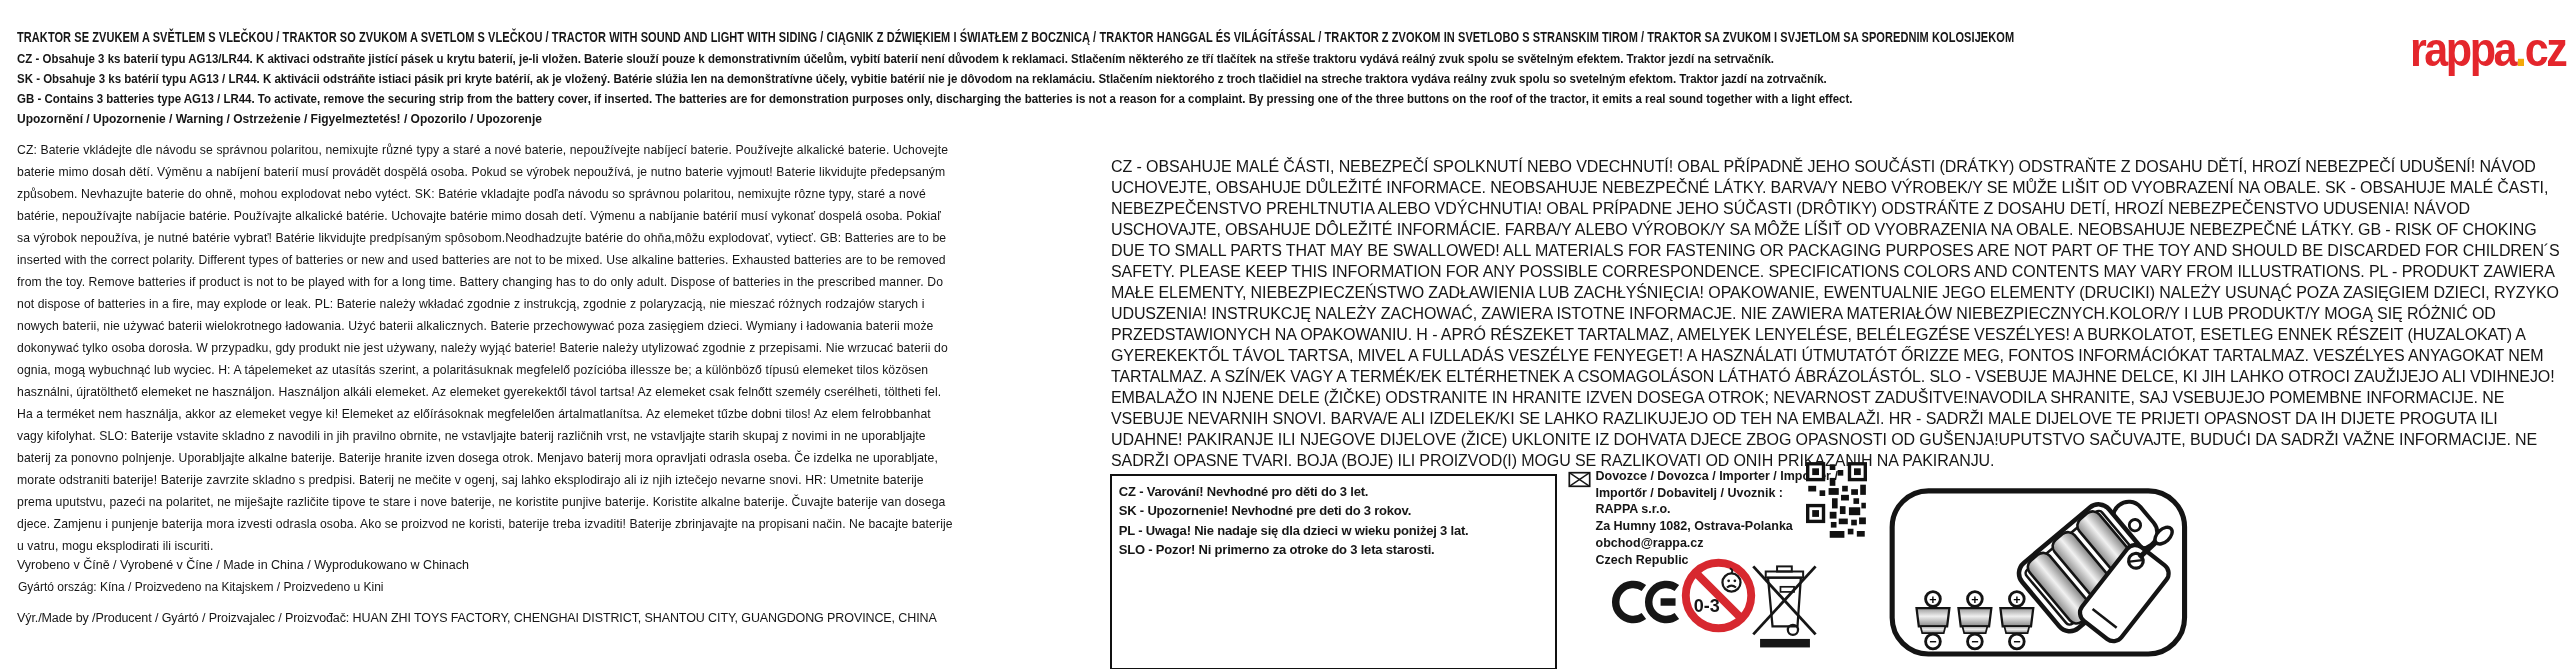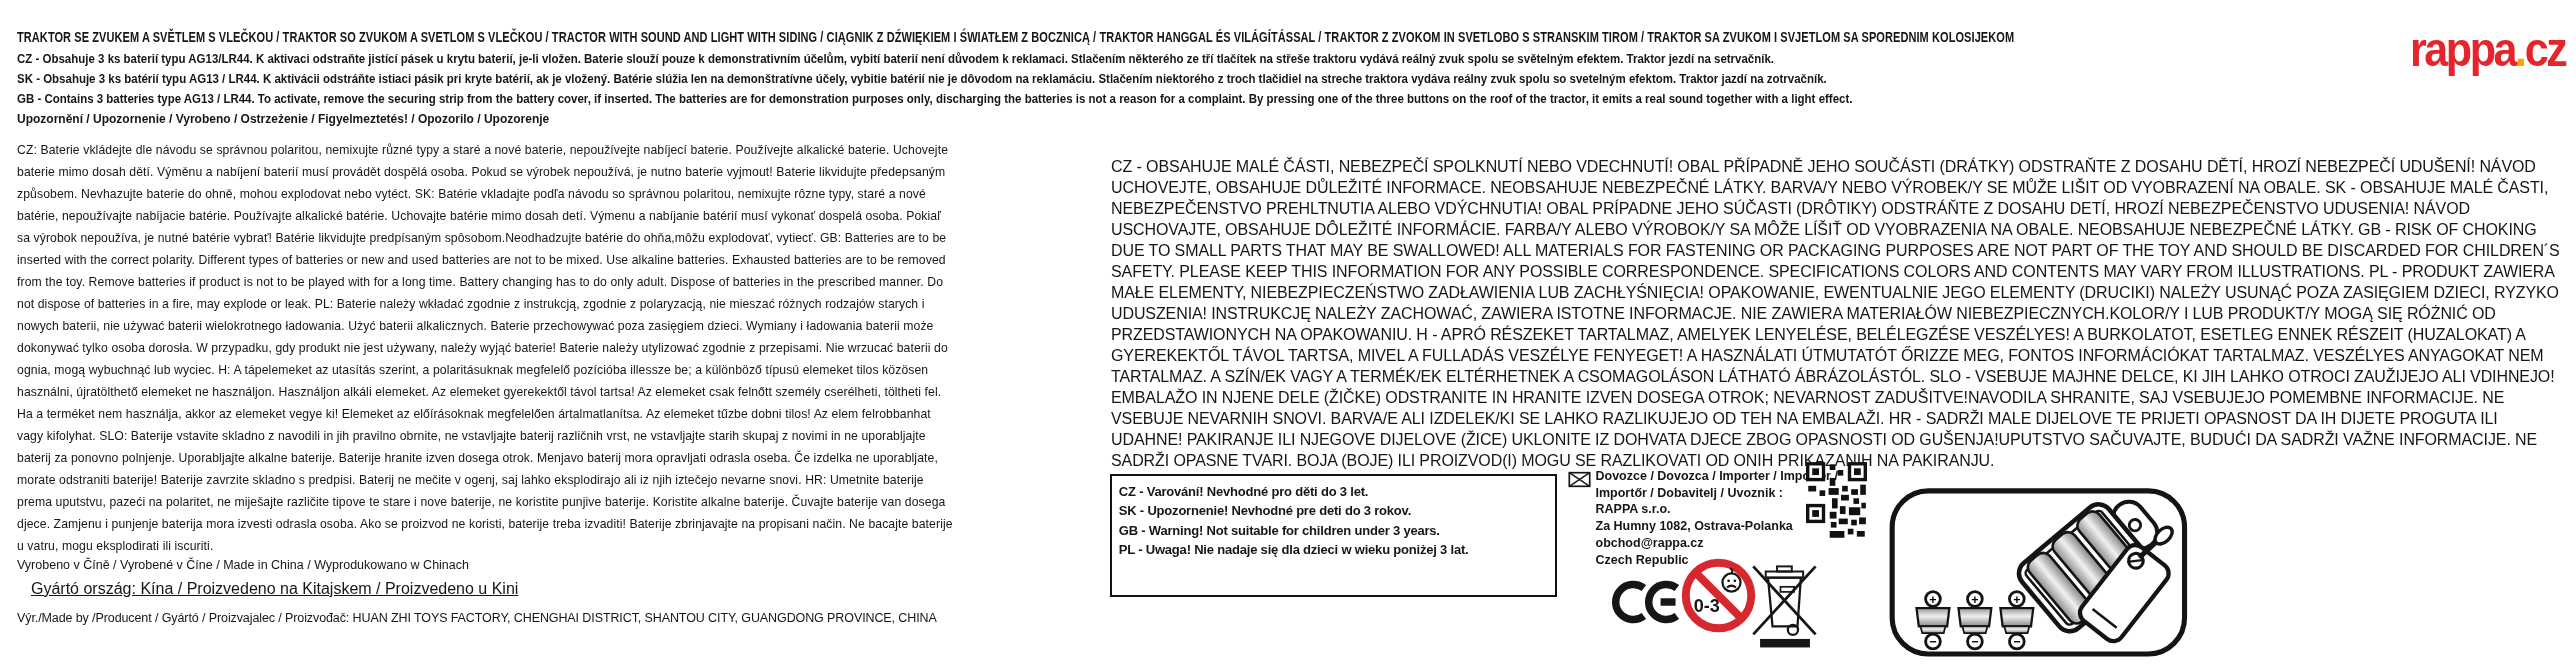--- a/index.html
+++ b/index.html
@@ -16,56 +16,56 @@
   .logo{left:2410px;top:25px;font-size:49px;font-weight:bold;letter-spacing:-2.8px;
         white-space:nowrap;transform:scaleX(0.88);transform-origin:0 0;line-height:1;}
   
   .left-head{left:17px;top:112px;font-size:12px;font-weight:bold;white-space:nowrap;}
   .left-body{left:17px;top:131px;width:939px;font-size:12.2px;line-height:22px;
              text-align:left;letter-spacing:0.1px;margin-top:8px;}
   
   .right-body{left:1111px;top:136px;width:1456px;font-size:16px;line-height:21px;
               letter-spacing:-0.1px;margin-top:20px;}
   
-  .agebox{left:1110px;top:474px;width:447px;height:123px;border:2.3px solid #111;
+  .agebox{left:1110px;top:474px;width:447px;height:196px;border:2.3px solid #111;
           box-sizing:border-box;padding:5.7px 6.8px;}
   .agebox div{font-size:13px;font-weight:bold;line-height:19.6px;white-space:nowrap;letter-spacing:-0.2px;}
   
   .importer{left:1568px;top:468px;display:flex;gap:4.5px;}
   .imp-text div{font-size:12.5px;font-weight:bold;line-height:16.7px;white-space:nowrap;}
   
   .origin1{left:17px;top:558px;font-size:12.5px;white-space:nowrap;}
-  .origin2{left:31px;top:580px;font-size:16px;white-space:nowrap;text-decoration:underline;}
+  .origin2{left:18px;top:580px;font-size:12px;white-space:nowrap;}
   .producer{left:17px;top:611px;font-size:12.5px;white-space:nowrap;letter-spacing:-0.1px;}
   svg{display:block;}
 </style>
 </head>
 <body>
 
 <div class="abs hdr">
   <div class="hdr-title">TRAKTOR SE ZVUKEM A SVĚTLEM S VLEČKOU / TRAKTOR SO ZVUKOM A SVETLOM S VLEČKOU / TRACTOR WITH SOUND AND LIGHT WITH SIDING / CIĄGNIK Z DŹWIĘKIEM I ŚWIATŁEM Z BOCZNICĄ / TRAKTOR HANGGAL ÉS VILÁGÍTÁSSAL / TRAKTOR Z ZVOKOM IN SVETLOBO S STRANSKIM TIROM / TRAKTOR SA ZVUKOM I SVJETLOM SA SPOREDNIM KOLOSIJEKOM</div>
   <div class="hdr-line">CZ - Obsahuje 3 ks baterií typu AG13/LR44. K aktivaci odstraňte jistící pásek u krytu baterií, je-li vložen. Baterie slouží pouze k demonstrativním účelům, vybití baterií není důvodem k reklamaci. Stlačením některého ze tří tlačítek na střeše traktoru vydává reálný zvuk spolu se světelným efektem. Traktor jezdí na setrvačník.</div>
   <div class="hdr-line">SK - Obsahuje 3 ks batérií typu AG13 / LR44. K aktivácii odstráňte istiaci pásik pri kryte batérií, ak je vložený. Batérie slúžia len na demonštratívne účely, vybitie batérií nie je dôvodom na reklamáciu. Stlačením niektorého z troch tlačidiel na streche traktora vydáva reálny zvuk spolu so svetelným efektom. Traktor jazdí na zotrvačník.</div>
   <div class="hdr-line">GB - Contains 3 batteries type AG13 / LR44. To activate, remove the securing strip from the battery cover, if inserted. The batteries are for demonstration purposes only, discharging the batteries is not a reason for a complaint. By pressing one of the three buttons on the roof of the tractor, it emits a real sound together with a light effect.</div>
 </div>
 
 <div class="abs logo">
   <span style="color:#e4262c">rappa</span><span style="color:#f3a90a">.</span><span style="color:#e4262c">cz</span>
 </div>
 
-<div class="abs left-head">Upozornění / Upozornenie / Vyrobeno / Ostrzeżenie / Figyelmeztetés! / Opozorilo / Upozorenje</div>
+<div class="abs left-head">Upozornění / Upozornenie / Warning / Ostrzeżenie / Figyelmeztetés! / Opozorilo / Upozorenje</div>
 <div class="abs left-body">CZ: Baterie vkládejte dle návodu se správnou polaritou, nemixujte různé typy a staré a nové baterie, nepoužívejte nabíjecí baterie. Používejte alkalické baterie. Uchovejte baterie mimo dosah dětí. Výměnu a nabíjení baterií musí provádět dospělá osoba. Pokud se výrobek nepoužívá, je nutno baterie vyjmout! Baterie likvidujte předepsaným způsobem. Nevhazujte baterie do ohně, mohou explodovat nebo vytéct. SK: Batérie vkladajte podľa návodu so správnou polaritou, nemixujte rôzne typy, staré a nové batérie, nepoužívajte nabíjacie batérie. Používajte alkalické batérie. Uchovajte batérie mimo dosah detí. Výmenu a nabíjanie batérií musí vykonať dospelá osoba. Pokiaľ sa výrobok nepoužíva, je nutné batérie vybrať! Batérie likvidujte predpísaným spôsobom.Neodhadzujte batérie do ohňa,môžu explodovať, vytiecť. GB: Batteries are to be inserted with the correct polarity. Different types of batteries or new and used batteries are not to be mixed. Use alkaline batteries.  Exhausted batteries are to be removed from the toy. Remove batteries if product is not to be played with for a long time. Battery changing has to do only adult. Dispose of batteries in the prescribed manner. Do not dispose of batteries in a fire, may explode or leak.  PL: Baterie należy wkładać zgodnie z instrukcją, zgodnie z polaryzacją, nie mieszać różnych rodzajów starych i nowych baterii, nie używać baterii wielokrotnego ładowania. Użyć baterii alkalicznych. Baterie przechowywać poza zasięgiem dzieci. Wymiany i ładowania baterii może dokonywać tylko osoba dorosła. W przypadku, gdy produkt nie jest używany, należy wyjąć baterie! Baterie należy utylizować zgodnie z przepisami.  Nie wrzucać baterii do ognia, mogą wybuchnąć lub wyciec. H: A tápelemeket az utasítás szerint, a polaritásuknak megfelelő pozícióba illessze be; a különböző típusú elemeket tilos közösen használni, újratölthető elemeket ne használjon. Használjon alkáli elemeket. Az elemeket gyerekektől távol tartsa!  Az elemeket csak felnőtt személy cserélheti, töltheti fel. Ha a terméket nem használja, akkor az elemeket vegye ki! Elemeket az előírásoknak megfelelően ártalmatlanítsa. Az elemeket tűzbe dobni tilos! Az elem felrobbanhat vagy kifolyhat. SLO: Baterije vstavite skladno z navodili in jih pravilno obrnite, ne vstavljajte baterij različnih vrst, ne vstavljajte starih skupaj z novimi in ne uporabljajte baterij za ponovno polnjenje. Uporabljajte alkalne baterije. Baterije hranite izven dosega otrok. Menjavo baterij mora opravljati odrasla oseba. Če izdelka ne uporabljate, morate odstraniti baterije! Baterije zavrzite skladno s predpisi. Baterij ne mečite v ogenj, saj lahko eksplodirajo ali iz njih iztečejo nevarne snovi. HR: Umetnite baterije prema uputstvu, pazeći na polaritet, ne miješajte različite tipove te stare i nove baterije, ne koristite punjive baterije. Koristite alkalne baterije. Čuvajte baterije van dosega djece. Zamjenu i punjenje baterija mora izvesti odrasla osoba. Ako se proizvod ne koristi, baterije treba izvaditi! Baterije zbrinjavajte na propisani način. Ne bacajte baterije u vatru, mogu eksplodirati ili iscuriti.</div>
 
 <div class="abs right-body">CZ - OBSAHUJE MALÉ ČÁSTI, NEBEZPEČÍ SPOLKNUTÍ NEBO VDECHNUTÍ! OBAL PŘÍPADNĚ JEHO SOUČÁSTI (DRÁTKY) ODSTRAŇTE Z DOSAHU DĚTÍ, HROZÍ NEBEZPEČÍ UDUŠENÍ! NÁVOD UCHOVEJTE, OBSAHUJE DŮLEŽITÉ INFORMACE. NEOBSAHUJE NEBEZPEČNÉ LÁTKY. BARVA/Y NEBO VÝROBEK/Y SE MŮŽE LIŠIT OD VYOBRAZENÍ NA OBALE. SK - OBSAHUJE MALÉ ČASTI, NEBEZPEČENSTVO PREHLTNUTIA ALEBO VDÝCHNUTIA! OBAL PRÍPADNE JEHO SÚČASTI (DRÔTIKY) ODSTRÁŇTE Z DOSAHU DETÍ, HROZÍ NEBEZPEČENSTVO UDUSENIA! NÁVOD USCHOVAJTE, OBSAHUJE DÔLEŽITÉ INFORMÁCIE. FARBA/Y ALEBO VÝROBOK/Y SA MÔŽE  LÍŠIŤ OD VYOBRAZENIA NA OBALE. NEOBSAHUJE NEBEZPEČNÉ LÁTKY.  GB - RISK OF CHOKING DUE TO SMALL PARTS THAT MAY BE SWALLOWED! ALL MATERIALS FOR FASTENING OR PACKAGING PURPOSES ARE NOT PART OF THE TOY AND SHOULD BE DISCARDED FOR CHILDREN´S SAFETY. PLEASE KEEP THIS INFORMATION FOR ANY POSSIBLE CORRESPONDENCE. SPECIFICATIONS COLORS AND CONTENTS MAY VARY FROM ILLUSTRATIONS. PL - PRODUKT ZAWIERA MAŁE ELEMENTY, NIEBEZPIECZEŃSTWO ZADŁAWIENIA LUB ZACHŁYŚNIĘCIA! OPAKOWANIE, EWENTUALNIE JEGO ELEMENTY (DRUCIKI) NALEŻY USUNĄĆ POZA ZASIĘGIEM DZIECI, RYZYKO UDUSZENIA! INSTRUKCJĘ NALEŻY ZACHOWAĆ, ZAWIERA ISTOTNE INFORMACJE.  NIE ZAWIERA MATERIAŁÓW NIEBEZPIECZNYCH.KOLOR/Y I LUB PRODUKT/Y MOGĄ SIĘ RÓŻNIĆ OD PRZEDSTAWIONYCH NA OPAKOWANIU. H - APRÓ RÉSZEKET TARTALMAZ, AMELYEK LENYELÉSE, BELÉLEGZÉSE VESZÉLYES!  A BURKOLATOT, ESETLEG ENNEK RÉSZEIT (HUZALOKAT) A GYEREKEKTŐL TÁVOL TARTSA, MIVEL A FULLADÁS VESZÉLYE FENYEGET! A HASZNÁLATI ÚTMUTATÓT ŐRIZZE MEG, FONTOS INFORMÁCIÓKAT TARTALMAZ.  VESZÉLYES ANYAGOKAT NEM TARTALMAZ. A SZÍN/EK VAGY A TERMÉK/EK ELTÉRHETNEK A CSOMAGOLÁSON LÁTHATÓ ÁBRÁZOLÁSTÓL. SLO - VSEBUJE MAJHNE DELCE, KI JIH LAHKO OTROCI ZAUŽIJEJO ALI VDIHNEJO! EMBALAŽO IN NJENE DELE (ŽIČKE) ODSTRANITE IN HRANITE IZVEN DOSEGA OTROK; NEVARNOST ZADUŠITVE!NAVODILA SHRANITE, SAJ VSEBUJEJO POMEMBNE INFORMACIJE.  NE VSEBUJE NEVARNIH SNOVI. BARVA/E ALI IZDELEK/KI SE LAHKO RAZLIKUJEJO OD TEH NA EMBALAŽI. HR - SADRŽI MALE DIJELOVE TE PRIJETI OPASNOST DA IH DIJETE PROGUTA ILI UDAHNE! PAKIRANJE ILI NJEGOVE DIJELOVE (ŽICE) UKLONITE IZ DOHVATA DJECE ZBOG OPASNOSTI OD GUŠENJA!UPUTSTVO SAČUVAJTE, BUDUĆI DA SADRŽI VAŽNE INFORMACIJE. NE SADRŽI OPASNE TVARI. BOJA (BOJE) ILI PROIZVOD(I) MOGU SE RAZLIKOVATI OD ONIH PRIKAZANIH NA PAKIRANJU.</div>
 
 <div class="abs agebox">
   <div>CZ - Varování! Nevhodné pro děti do 3 let.</div>
   <div>SK - Upozornenie! Nevhodné pre deti do 3 rokov.</div>
-  <div>GB - Warning! Not suitable for children under 3 years.</div>
   <div>PL - Uwaga! Nie nadaje się dla dzieci w wieku poniżej 3 lat.</div>
+  <div>SLO - Pozor! Ni primerno za otroke do 3 leta starosti.</div>
 </div>
 
 <div class="abs importer">
   <span style="margin-top:3.4px;">
     <svg width="23" height="17" viewBox="0 0 40 30">
       <rect x="2" y="3" width="36" height="24" fill="none" stroke="#161616" stroke-width="3"></rect>
       <line x1="2" y1="3" x2="38" y2="27" stroke="#161616" stroke-width="2.5"></line>
       <line x1="38" y1="3" x2="2" y2="27" stroke="#161616" stroke-width="2.5"></line>
     </svg>
   </span>

